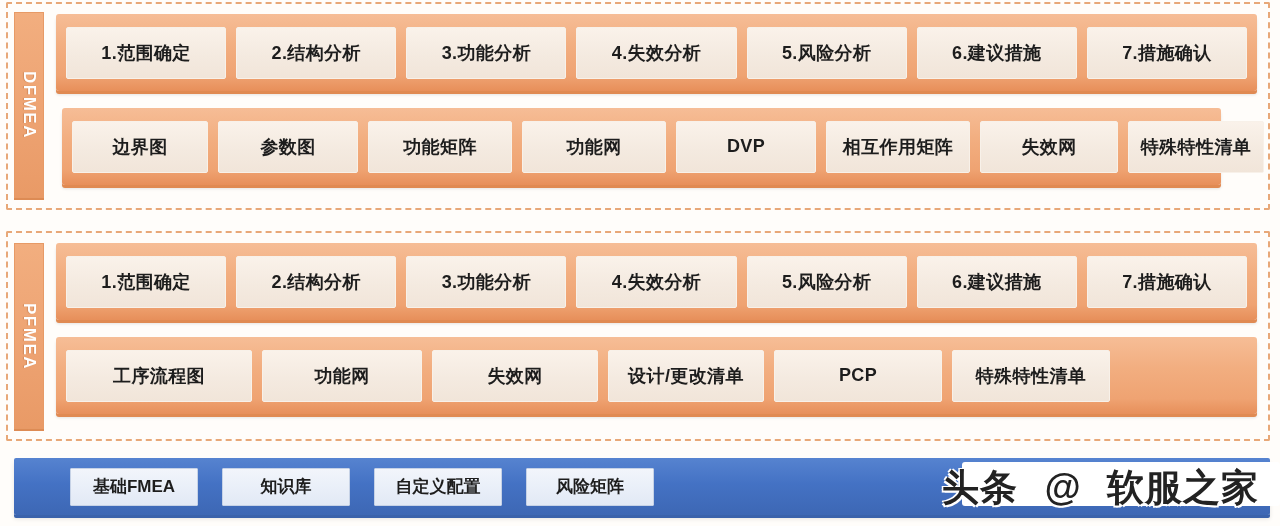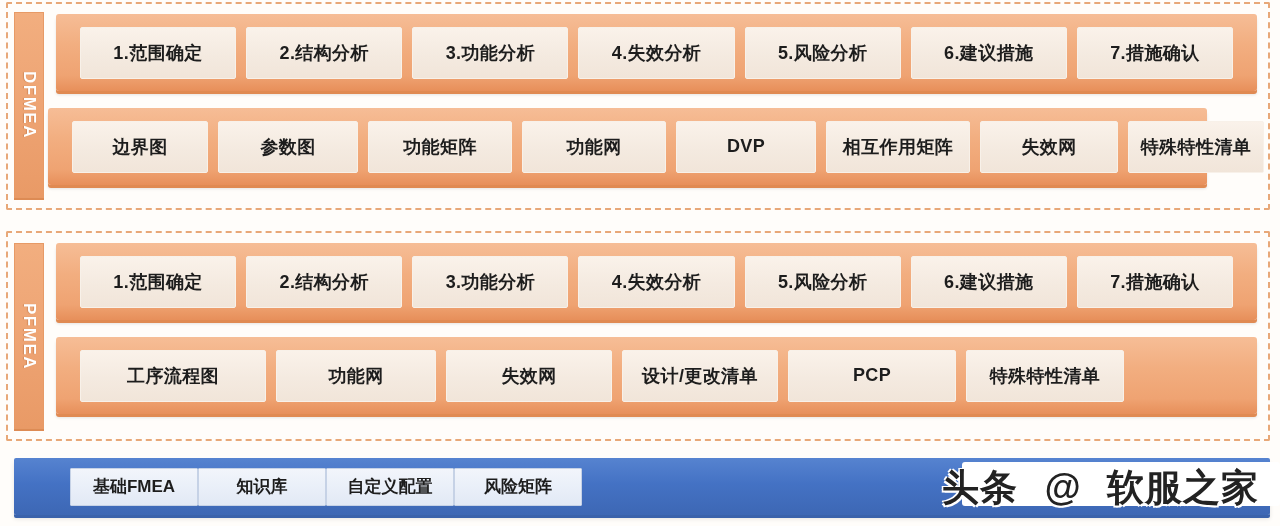--- a/index.html
+++ b/index.html
@@ -60,24 +60,24 @@
 
   
   .band {
     position: absolute;
     background: linear-gradient(180deg,#f6bd96 0%, #f2ae80 40%, #efa372 80%, #e78f5a 100%);
     border-radius: 3px;
     box-shadow: 0 3px 0 #e08a52, 0 4px 3px rgba(0,0,0,.10);
     display: flex;
     align-items: flex-start;
     box-sizing: border-box;
-    padding: 0 24px;
+    padding: 0 10px;
   }
   #band-dfmea-1 { left: 56px; top: 14px;  width: 1201px; height: 77px; }
-  #band-dfmea-2 { left: 48px; top: 108px; width: 1159px; height: 77px; }
+  #band-dfmea-2 { left: 62px; top: 108px; width: 1159px; height: 77px; }
   #band-pfmea-1 { left: 56px; top: 243px; width: 1201px; height: 77px; }
   #band-pfmea-2 { left: 56px; top: 337px; width: 1201px; height: 77px; }
 
   .band-inner {
     display: flex;
     align-items: center;
     gap: 10px;
     width: 100%;
     height: 100%;
   }
@@ -114,20 +114,21 @@
     border-radius: 2px;
     box-shadow: 0 3px 0 #3a62ab, 0 4px 4px rgba(0,0,0,.10);
     display: flex;
     align-items: center;
     box-sizing: border-box;
     padding: 0 8px;
   }
   #blue-bar .bar-inner {
     display: flex;
     align-items: flex-end;
+    gap: 24px;
     width: 100%;
     padding-left: 48px;
     box-sizing: border-box;
   }
   .blue-chip {
     background: linear-gradient(180deg,#f2f5fb 0%, #e8eef8 60%, #e2e9f5 100%);
     border: 1px solid #c6d2e6;
     border-radius: 1px;
     height: 38px;
     min-width: 128px;

